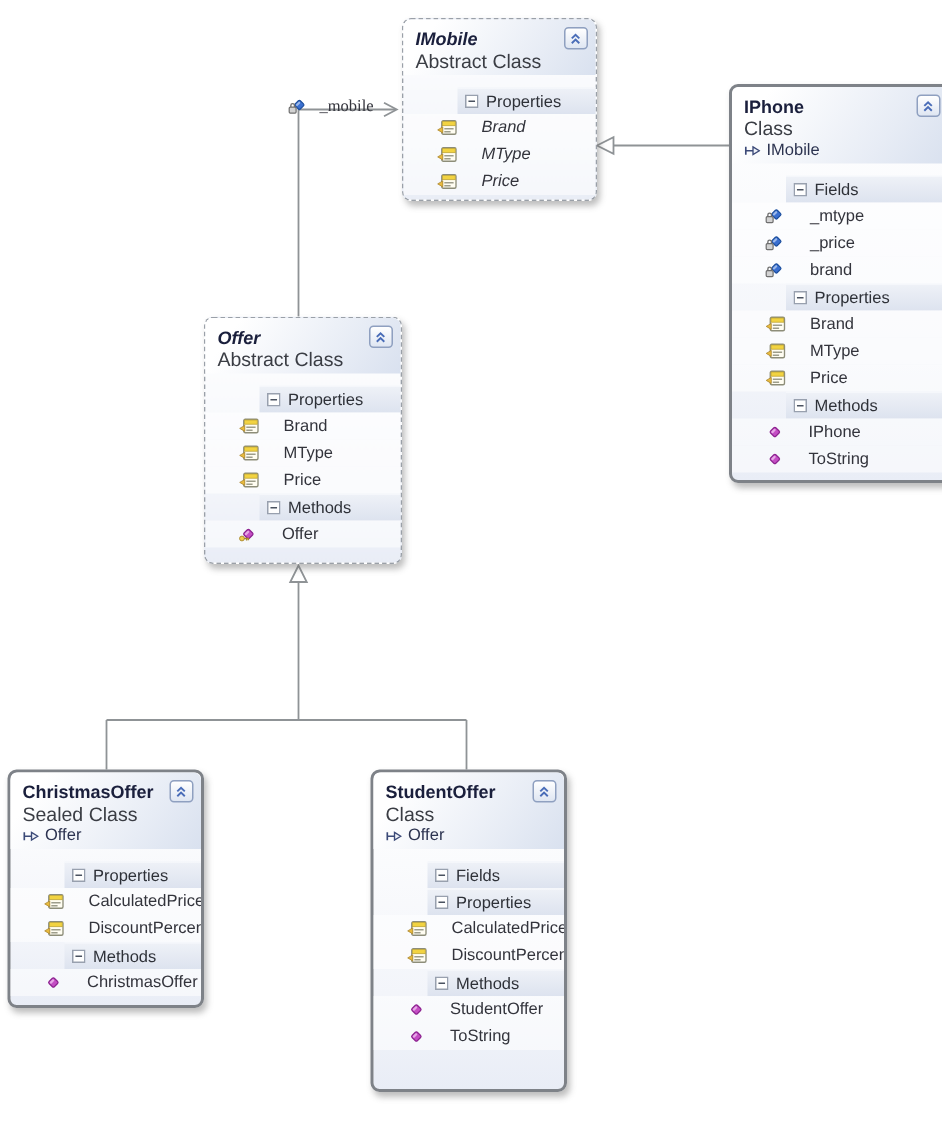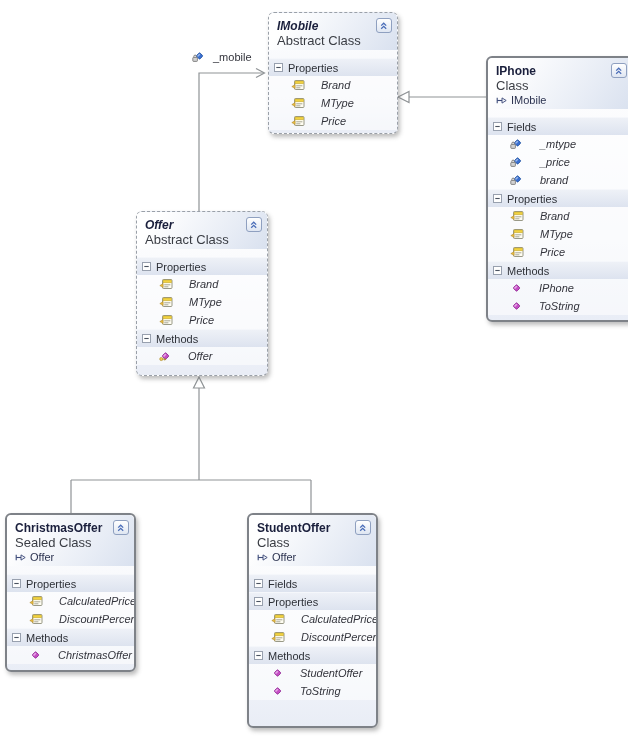--- a/index.html
+++ b/index.html
@@ -15,28 +15,28 @@
   .bh{position:relative;padding:5px 7px 2px 8px;border-radius:5px 5px 0 0;
       background:linear-gradient(125deg,#ffffff 15%,#e7ecf5 70%,#d9e1ef 100%);}
   .ttl{font-size:12px;font-weight:bold;color:#1a1f3c;line-height:16px;white-space:nowrap;}
   .ttl.it{font-style:italic;}
   .sub{font-size:13px;color:#3a3d44;line-height:14px;white-space:nowrap;}
   .base{display:flex;align-items:center;gap:4px;font-size:11px;color:#2c3350;line-height:14px;white-space:nowrap;}
   .cbtn{position:absolute;top:5px;right:5px;width:14px;height:13px;border:1px solid #8fa0c0;border-radius:3px;
         background:linear-gradient(#ffffff,#dfe6f2);display:flex;align-items:center;justify-content:center;cursor:pointer;}
   .body{padding-top:8px;}
   .row{display:flex;align-items:center;height:18px;box-sizing:border-box;white-space:nowrap;overflow:hidden;}
-  .row.band{background:linear-gradient(#eef1f7,#dde3ef);border-top:1px solid #f5f7fb;padding-left:5px;gap:5px;color:#2e3138;}
+  .row.band{background:linear-gradient(#eef1f7,#dde3ef);border-top:1px solid #f5f7fb;padding-left:5px;gap:5px;color:#2e3138;margin-left:36px;}
   .row.item{padding-left:22px;gap:15px;background:rgba(255,255,255,.55);}
-  .mname{color:#33343c;font-style:italic;}
+  .mname{color:#33343c;}
   .mname.it{font-style:italic;}
   .ic{display:inline-flex;flex:0 0 auto;}
 
   
-  .assoc-label{position:absolute;left:192px;top:51px;display:flex;align-items:flex-start;gap:6px;color:#33343c;}
+  .assoc-label{position:absolute;left:192px;top:65px;display:flex;align-items:flex-start;gap:6px;color:#33343c;font-family:Liberation Serif, serif;}
 </style>
 </head>
 <body>
 
 <svg width="0" height="0" style="position:absolute">
   <defs>
     <g id="i-prop">
       <rect x="3.5" y="1.5" width="9.5" height="9" rx="1" fill="#fffdf2" stroke="#8d8d79" stroke-width="0.9"></rect>
       <rect x="4" y="2" width="8.5" height="2.8" fill="#f2d341" stroke="#bba133" stroke-width="0.5"></rect>
       <line x1="5.2" y1="6.8" x2="11.4" y2="6.8" stroke="#9d9d8b" stroke-width="0.9"></line>

